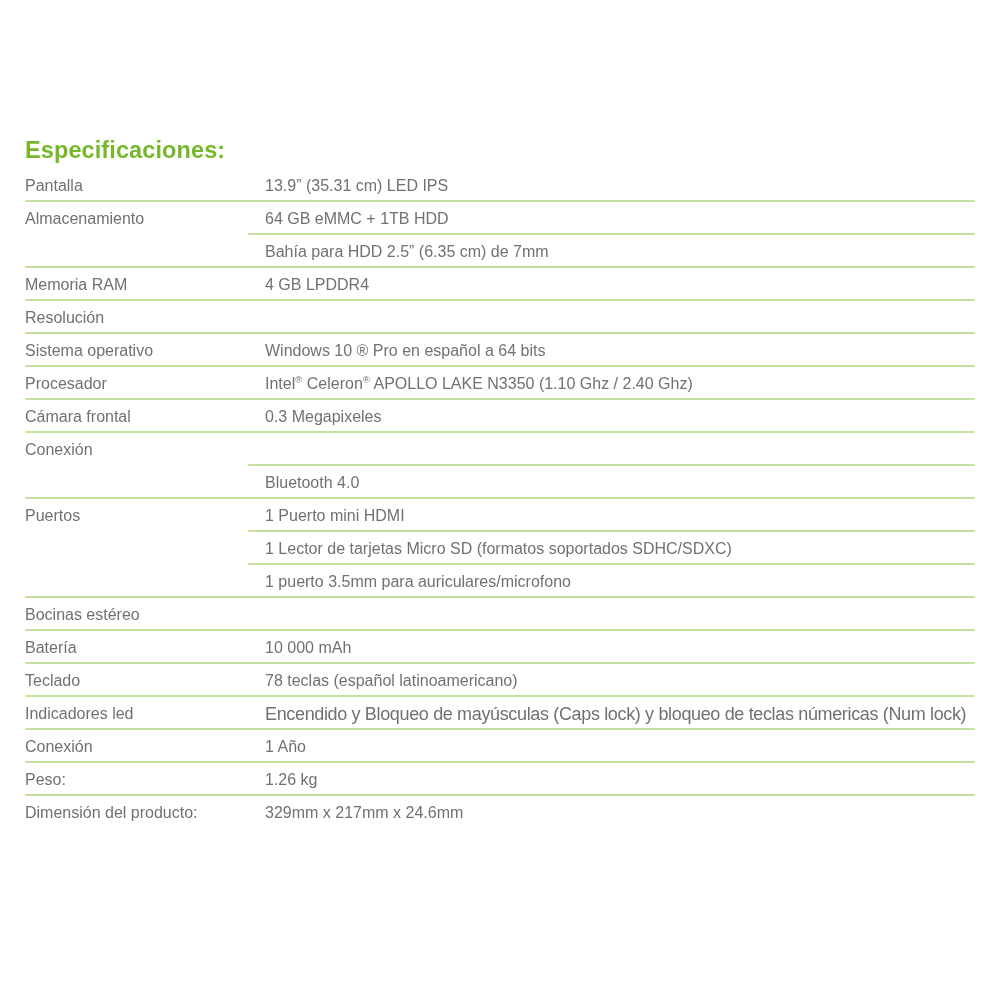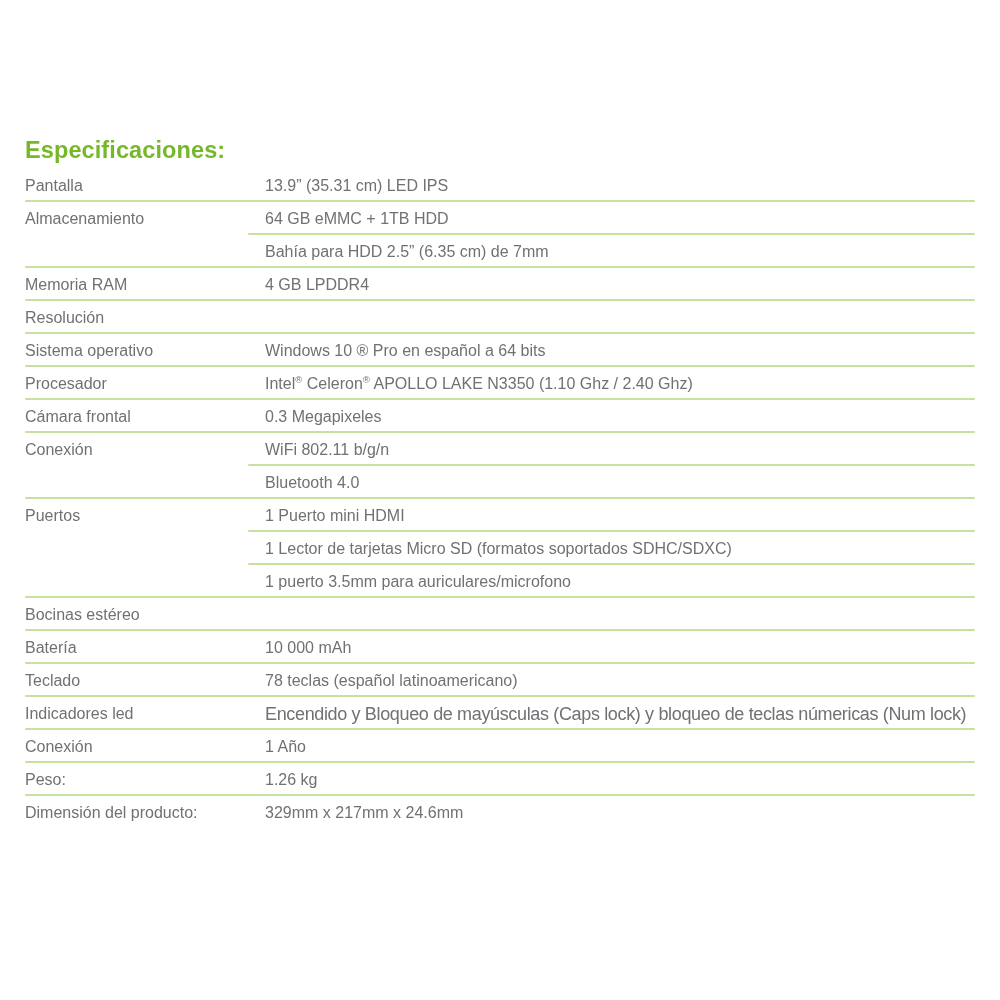--- a/index.html
+++ b/index.html
@@ -115,21 +115,20 @@
           <div class="cell cell-value">Intel<span class="reg">®</span> Celeron<span class="reg">®</span> APOLLO LAKE N3350 (1.10 Ghz / 2.40 Ghz)</div>
           <div class="divider divider-full"></div>
         </div>
         <div class="row">
           <div class="cell cell-label">Cámara frontal</div>
           <div class="cell cell-value">0.3 Megapixeles</div>
           <div class="divider divider-full"></div>
         </div>
         <div class="row">
           <div class="cell cell-label">Conexión</div>
-          <div class="cell cell-value">WiFi 802.11 b/g/n</div>
           <div class="divider divider-partial"></div>
         </div>
         <div class="row">
           <div class="cell cell-label"></div>
           <div class="cell cell-value">Bluetooth 4.0</div>
           <div class="divider divider-full"></div>
         </div>
         <div class="row">
           <div class="cell cell-label">Puertos</div>
           <div class="cell cell-value">1 Puerto mini HDMI</div>

